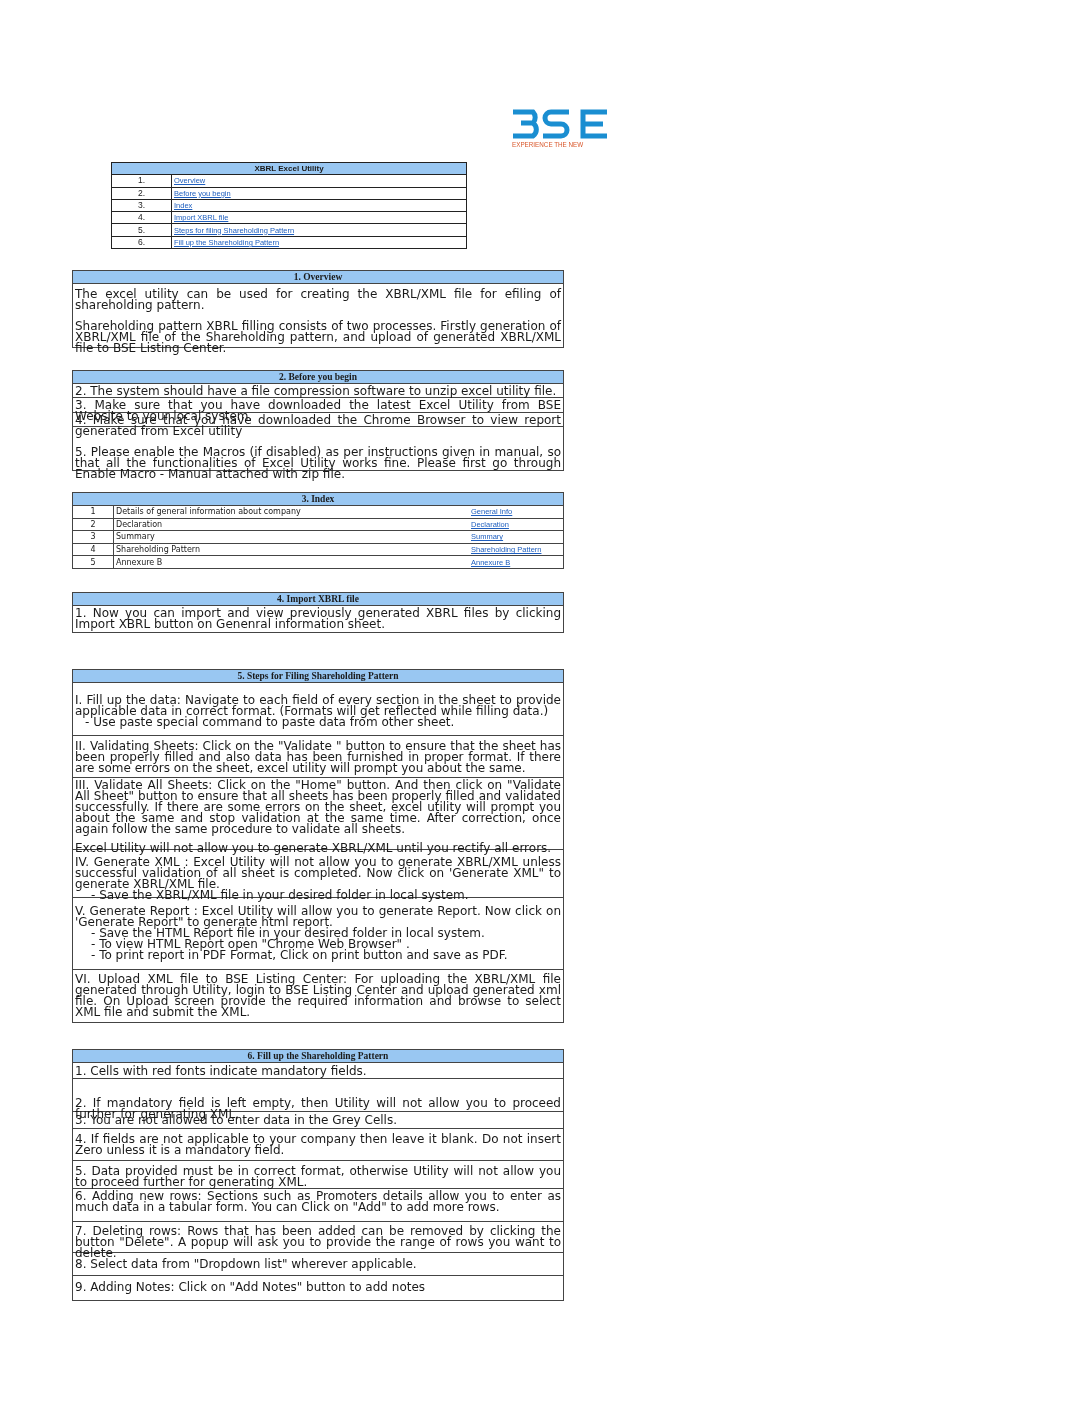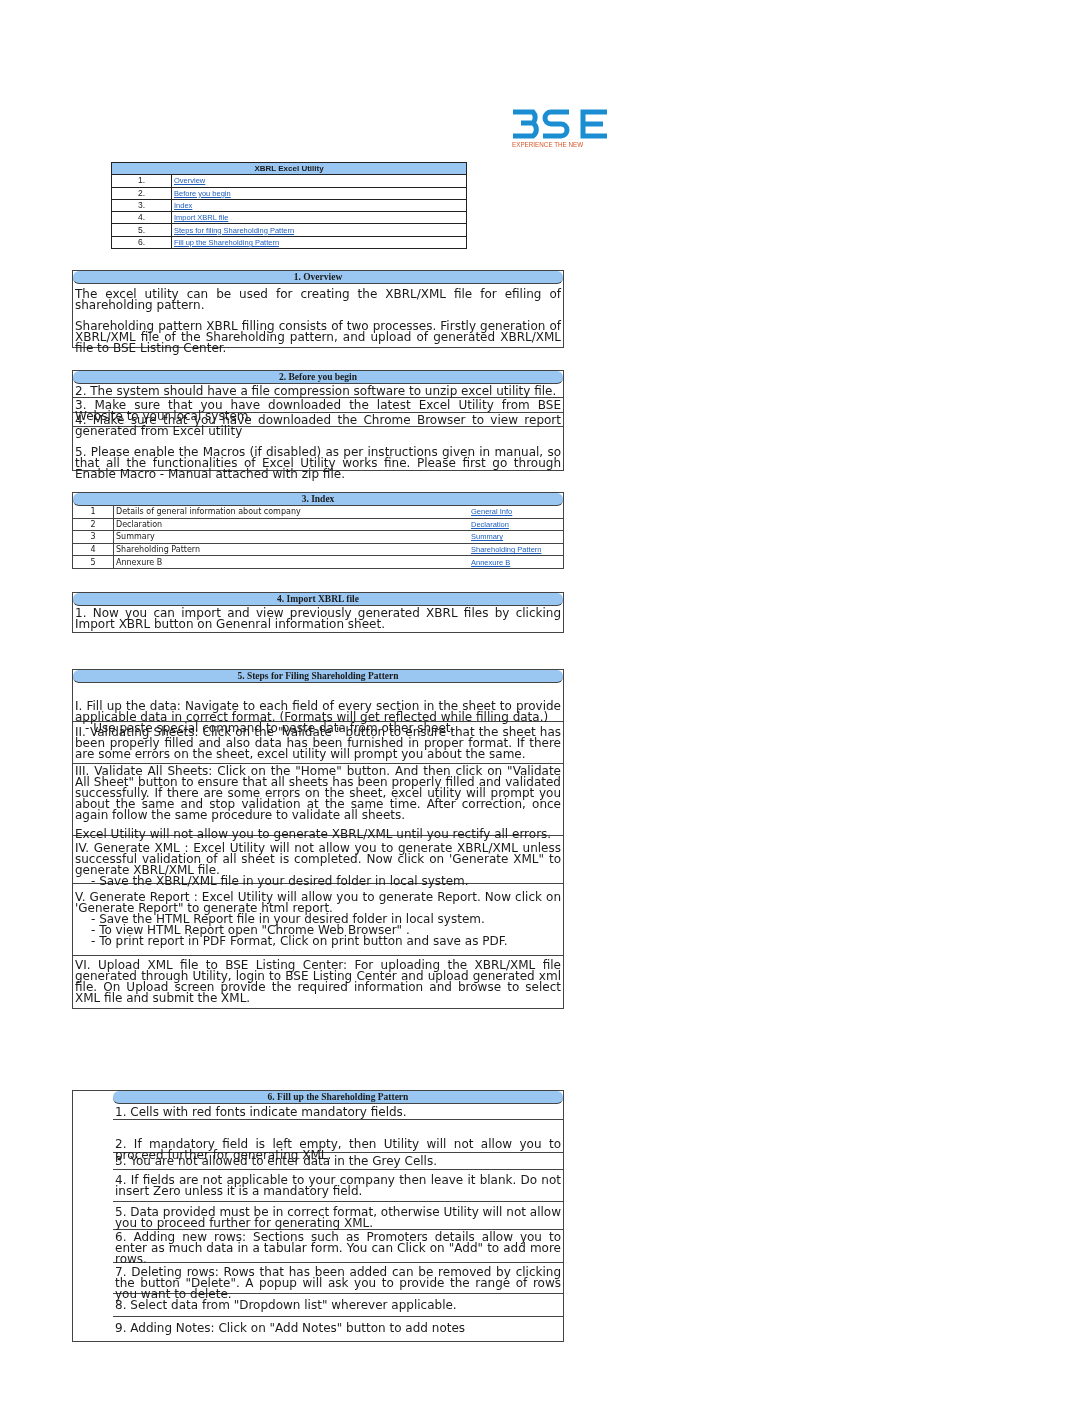--- a/index.html
+++ b/index.html
@@ -5,21 +5,21 @@
   html, body { margin:0; padding:0; background:#ffffff; }
   body { width:1088px; height:1408px; position:relative; font-family:"DejaVu Sans", sans-serif; color:#1a1a1a; overflow:hidden; }
   .logo { position:absolute; left:511px; top:106px; width:98px; height:46px; }
   .logo svg { display:block; }
   .toc { position:absolute; left:111px; top:162px; width:356px; border-collapse:collapse; font-size:8px; }
   .toc td { border:1px solid #222; height:11.3px; padding:0 2px; line-height:11px; }
   .toc .hdr { background:#99c7f2; text-align:center; font-family:"Liberation Sans", sans-serif; font-weight:bold; font-size:8px; }
   .toc .num { width:55px; text-align:center; font-family:"Liberation Sans", sans-serif; font-size:8.5px; }
   .link { color:#1f5fbf; text-decoration:underline; cursor:pointer; font-family:"Liberation Sans", sans-serif; font-size:7.5px; }
   .sec { position:absolute; left:72px; width:492px; border:1.5px solid #444; box-sizing:border-box; }
-  .sec .h { background:#99c7f2; text-align:center; font-family:"Liberation Serif", serif; font-weight:bold; font-size:9.5px; height:12px; line-height:12px; border-bottom:1px solid #444;border-radius:6px; }
+  .sec .h { background:#99c7f2; text-align:center; font-family:"Liberation Serif", serif; font-weight:bold; font-size:9.5px; height:12px; line-height:12px; border-bottom:1px solid #444; }
   .sec .r { font-size:12px; line-height:11px; padding:0 2px; text-align:justify; border-bottom:1px solid #444; box-sizing:border-box; }
   .sec .r:last-child { border-bottom:none; }
   .r p { margin:0; }
   .ind1 { padding-left:10px; }
   .ind2 { padding-left:16px; }
   .idx { width:100%; border-collapse:collapse; font-size:8px; }
   .idx td { border-bottom:1px solid #444; height:11.6px; line-height:11px; padding:0 2px; }
   .idx tr:last-child td { border-bottom:none; }
   .idx .n { width:36px; text-align:center; border-right:1px solid #444; }
   .idx .lk { width:90px; }
@@ -119,21 +119,21 @@
     </table>
 </div>
 
 <div class="sec" style="top:592px;">
   <div class="h">4. Import XBRL file</div>
   <div class="r" style="height:26px; padding-top:2px;">1. Now you can import and view previously generated XBRL files by clicking Import XBRL button on Genenral information sheet.</div>
 </div>
 
 <div class="sec" style="top:669px;">
   <div class="h">5. Steps for Filing Shareholding Pattern</div>
-  <div class="r" style="height:39px; padding-top:18px;">
+  <div class="r" style="height:53px; padding-top:12px;">
     <p>I.  Fill up the data: Navigate to each field of every section in the sheet to provide applicable data in correct format.  (Formats will get reflected while filling data.)</p>
     <p class="ind1">- Use paste special command to paste data from other sheet.</p>
   </div>
   <div class="r" style="height:42px; padding-top:5px;">
     <p>II. Validating Sheets:  Click on the "Validate "  button to ensure that the sheet has been properly filled and also data has been furnished in proper format. If there are some errors on the sheet, excel utility will prompt you about the same.</p>
   </div>
   <div class="r" style="height:72px; padding-top:2px;">
     <p>III. Validate All Sheets:  Click on the "Home"  button. And then click on "Validate All Sheet" button to ensure that all sheets has been properly filled and validated successfully. If there are some errors on the sheet, excel utility will prompt you about the same and stop validation at the same time. After correction, once again follow the same procedure to validate all sheets.</p>
     <p style="margin-top:8px;">Excel Utility will not allow you to generate XBRL/XML until you rectify all errors.</p>
   </div>
@@ -145,21 +145,21 @@
     <p>V. Generate Report :   Excel Utility will allow you to generate Report. Now click on 'Generate Report" to generate html report.</p>
     <p class="ind2">- Save the HTML Report file in your desired folder in local system.</p>
     <p class="ind2">- To view HTML Report open "Chrome Web Browser" .</p>
     <p class="ind2">- To print report in PDF Format, Click on print button and save as PDF.</p>
   </div>
   <div class="r" style="height:52px; padding-top:4px;">
     <p>VI. Upload XML file to BSE Listing Center: For uploading the XBRL/XML file generated through  Utility, login to BSE Listing Center and upload generated xml file. On Upload screen provide the required information and browse to select XML file and submit the XML.</p>
   </div>
 </div>
 
-<div class="sec" style="top:1090px;padding-left:40px;">
+<div class="sec" style="top:1049px;">
   <div class="h">6. Fill up the Shareholding Pattern</div>
   <div class="r" style="height:16px; padding-top:3px;">1. Cells with red fonts indicate mandatory fields.</div>
   <div class="r" style="height:17px; padding-top:3px;margin-top:16px;">2. If mandatory field is left empty, then Utility will not allow you to proceed further for generating XML.</div>
   <div class="r" style="height:17px; padding-top:3px;">3. You are not allowed to enter data in the Grey Cells.</div>
   <div class="r" style="height:32px; padding-top:5px;">4. If fields are not applicable to your company then leave it blank. Do not insert Zero unless it is a mandatory field.</div>
   <div class="r" style="height:28px; padding-top:5px;">5. Data provided must be in correct format, otherwise Utility will not allow you to proceed further for generating XML.</div>
   <div class="r" style="height:33px; padding-top:2px;">6. Adding new rows: Sections such as Promoters details allow you to enter as much data in a tabular form. You can Click on  "Add" to add more rows.</div>
   <div class="r" style="height:31px; padding-top:4px;">7. Deleting rows: Rows that has been added can be removed by clicking the button "Delete". A popup will ask you to provide the range of rows you want to delete.</div>
   <div class="r" style="height:23px; padding-top:6px;">8. Select data from "Dropdown list" wherever applicable.</div>
   <div class="r" style="height:24px; padding-top:6px;">9. Adding Notes:  Click on "Add Notes" button to add notes</div>

